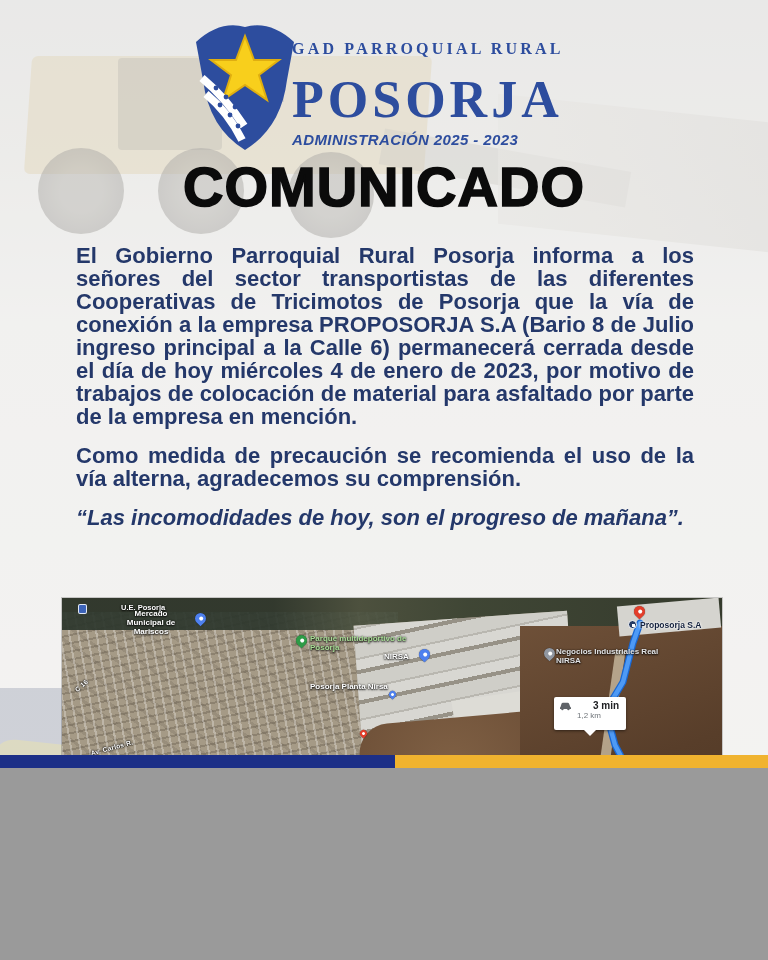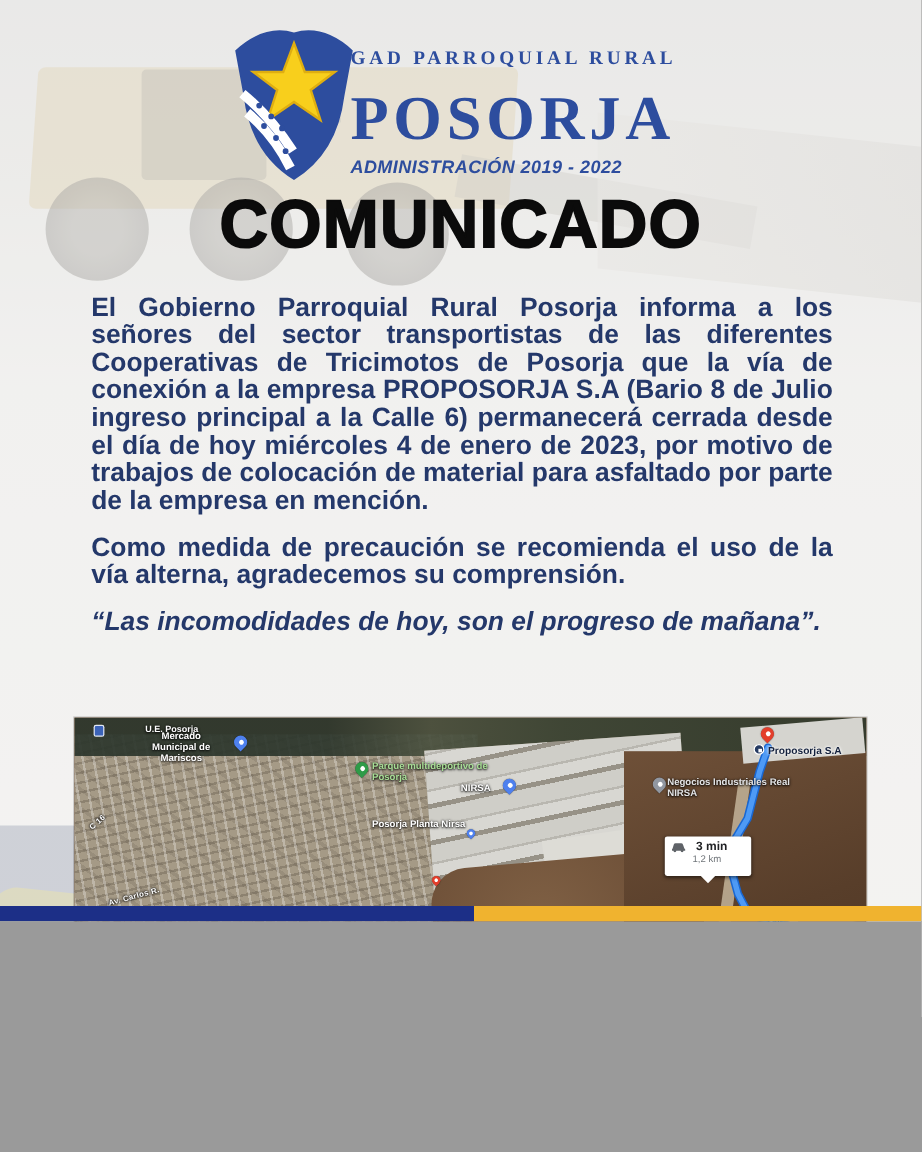--- a/index.html
+++ b/index.html
@@ -75,21 +75,21 @@
   .pin.gray{background:#9197a1;} .pin.pink{background:#d6428f;}
   .pin.small{width:7px;height:7px;} .pin.small::after{left:2px;top:2px;width:3px;height:3px;}
   .badge-pin{position:absolute;width:9px;height:10px;background:#3c63b8;border:1px solid rgba(255,255,255,.85);border-radius:2px;}
   .factory-dot{position:absolute;width:9px;height:9px;border-radius:50%;background:#263b63;border:1px solid #fff;}
   .factory-dot::after{content:"";position:absolute;left:2.5px;top:2.5px;width:3px;height:3px;background:#fff;}
   .origin-dot{position:absolute;width:9px;height:9px;background:#fff;border:2px solid #777;border-radius:50%;}
   
   .route-box{position:absolute;left:492px;top:99px;width:72px;height:33px;background:#fff;border-radius:2px;
              box-shadow:0 1px 3px rgba(0,0,0,.5);padding:3px 5px;}
   .route-box::after{content:"";position:absolute;left:30px;bottom:-6px;border:6px solid transparent;border-top-color:#fff;border-bottom:0;}
-  .rb-row{display:flex;align-items:flex-end;gap:8px;}
+  .rb-row{display:flex;align-items:flex-end;gap:21px;}
   .rb-min{font-size:10px;font-weight:bold;color:#202124;}
   .rb-km{font-size:8px;color:#70757a;margin-left:18px;}
   
   .capas{position:absolute;left:4px;top:260px;width:42px;height:47px;background:#3a3a3a;border:1px solid #1f1f1f;border-radius:4px;overflow:hidden;}
   .capas .thumb{position:absolute;inset:2px 2px 13px 2px;background:linear-gradient(135deg,#8d8271,#5c554a);border-radius:2px;}
   .capas .cap-lbl{position:absolute;left:0;right:0;bottom:1px;text-align:center;font-size:6.5px;color:#fff;}
   .google-logo{position:absolute;left:306px;top:271px;font-size:14px;font-weight:bold;color:#fff;letter-spacing:.4px;
                text-shadow:0 1px 2px rgba(0,0,0,.6);}
   .attrib{position:absolute;left:196px;right:0;top:295px;height:13px;background:rgba(255,255,255,.78);
           display:flex;align-items:center;gap:7px;padding:0 4px;font-size:6.2px;color:#333;white-space:nowrap;overflow:hidden;}
@@ -134,21 +134,21 @@
           <circle cx="40" cy="83" r="2.4" fill="#2d4d9e"></circle>
           <circle cx="49" cy="93" r="2.4" fill="#2d4d9e"></circle>
         <circle cx="34" cy="91" r="2.4" fill="#2d4d9e"></circle>
           <circle cx="44" cy="101" r="2.4" fill="#2d4d9e"></circle>
           <circle cx="52" cy="112" r="2.4" fill="#2d4d9e"></circle>
       </svg>
     </div>
     <div class="head-text">
       <div class="org-small">GAD PARROQUIAL RURAL</div>
       <div class="org-name">POSORJA</div>
-      <div class="admin">ADMINISTRACIÓN 2019 - 2022</div>
+      <div class="admin">ADMINISTRACIÓN 2025 - 2023</div>
     </div>
 
     <div class="big-title">COMUNICADO</div>
 
     <div class="copy">
       <p class="p1">El Gobierno Parroquial Rural Posorja informa a los señores del sector transportistas de las diferentes Cooperativas de Tricimotos de Posorja que la vía de conexión a la empresa PROPOSORJA S.A (Bario 8 de Julio ingreso principal a la Calle 6) permanecerá cerrada desde el día de hoy miércoles 4 de enero de 2023, por motivo de trabajos de colocación de material para asfaltado por parte de la empresa en mención.</p>
       <p class="p2">Como medida de precaución se recomienda el uso de la vía alterna, agradecemos su comprensión.</p>
       <p class="quote">“Las incomodidades de hoy, son el progreso de mañana”.</p>
     </div>
 

